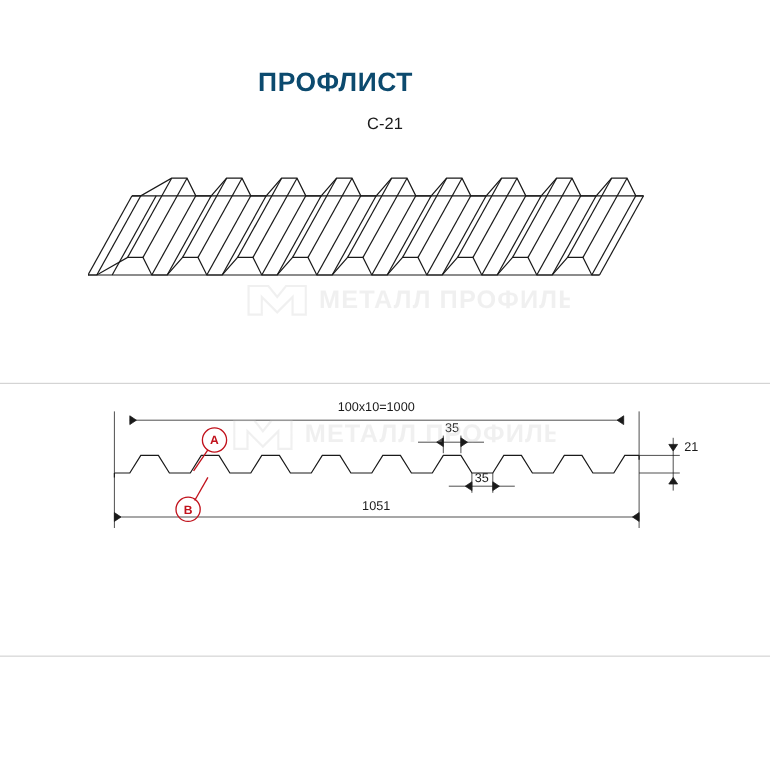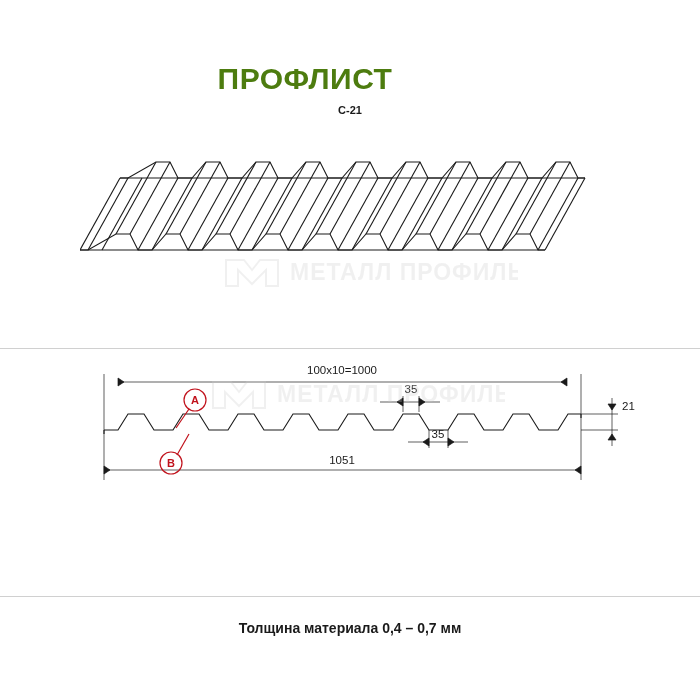--- a/index.html
+++ b/index.html
@@ -19,33 +19,33 @@
     position: relative;
     width: 700px;
     height: 700px;
   }
   .title {
     position: absolute;
     top: 62px;
     left: 0;
     width: 610px;
     text-align: center;
-    font-size: 30px;
+    font-size: 24px;
     font-weight: bold;
     letter-spacing: 0.5px;
-    color: #4d7c0f;
+    color: #0c4a6e;
   }
   .subtitle {
     position: absolute;
     top: 104px;
     left: 0;
     width: 700px;
     text-align: center;
-    font-size: 11px;
-    font-weight: bold;
+    font-size: 15px;
+    font-weight: normal;
     color: #1a1a1a;
   }
   .iso-wrap {
     position: absolute;
     top: 150px;
     left: 80px;
     width: 545px;
     height: 130px;
   }
   .wm {
@@ -263,15 +263,14 @@
     <svg width="300" height="70" viewBox="0 0 300 70">
       <g class="wm-shape">
         <path d="M8 48 L8 22 L26 22 L34 32 L42 22 L60 22 L60 48 L48 48 L48 32 L34 46 L20 32 L20 48 Z"></path>
       </g>
       <text class="wm-txt" x="72" y="42">МЕТАЛЛ ПРОФИЛЬ</text>
     </svg>
   </div>
 
   <div class="divider divider-bottom"></div>
 
-  <div class="footnote">Толщина материала 0,4 – 0,7 мм</div>
 
 </div>
 
 </body></html>

